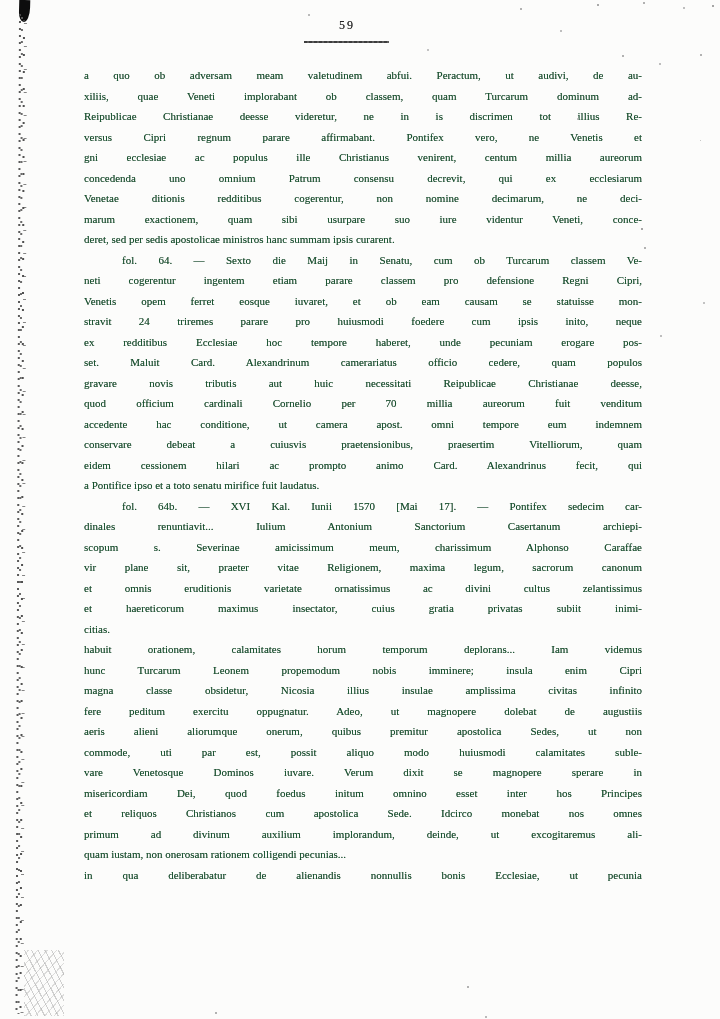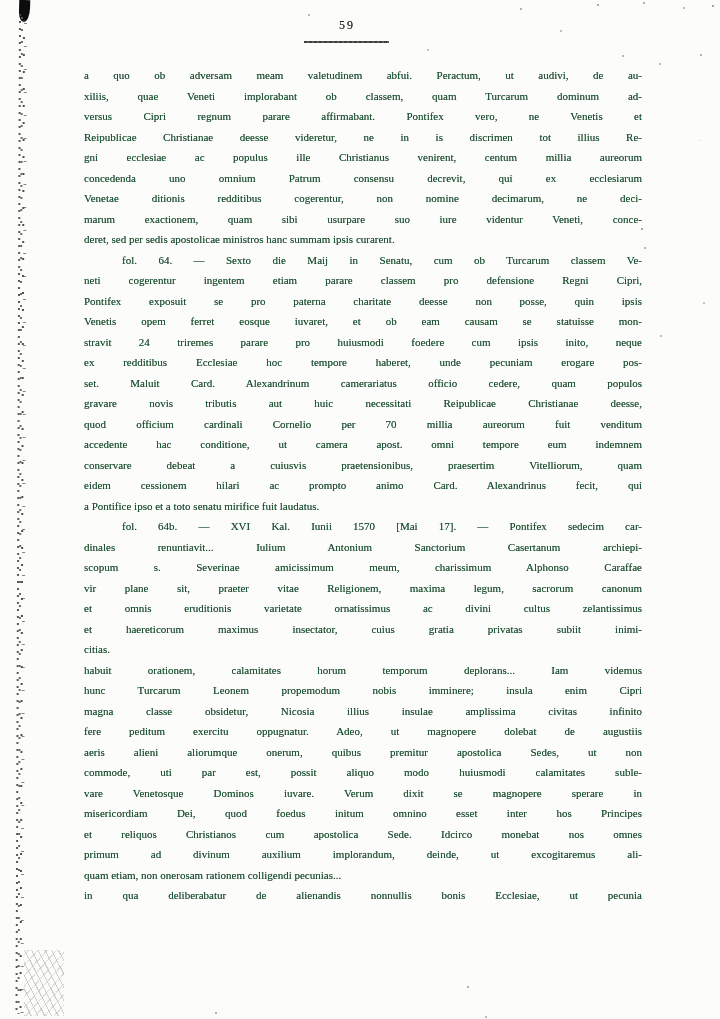--- a/index.html
+++ b/index.html
@@ -73,30 +73,29 @@
   <div class="binding-blob"></div>
   <div class="binding-edge"></div>
   <div class="binding-speckle-bottom"></div>
 
   <div class="page-number">59</div>
   <div class="page-number-rule"></div>
 
   <div class="text-block" id="text-block">
       <div class="line">a quo ob adversam meam valetudinem abfui. Peractum, ut audivi, de au-</div>
       <div class="line">xiliis, quae Veneti implorabant ob classem, quam Turcarum dominum ad-</div>
+      <div class="line">Reipublicae Christianae deesse videretur, ne in is discrimen tot illius Re-</div>
       <div class="line">versus Cipri regnum parare affirmabant. Pontifex vero, ne Venetis et</div>
-      <div class="line">Reipublicae Christianae deesse videretur, ne in is discrimen tot illius Re-</div>
       <div class="line">gni ecclesiae ac populus ille Christianus venirent, centum millia aureorum</div>
       <div class="line">concedenda uno omnium Patrum consensu decrevit, qui ex ecclesiarum</div>
       <div class="line">Venetae ditionis redditibus cogerentur, non nomine decimarum, ne deci-</div>
       <div class="line">marum exactionem, quam sibi usurpare suo iure videntur Veneti, conce-</div>
       <div class="line end">deret, sed per sedis apostolicae ministros hanc summam ipsis curarent.</div>
       <div class="line indent">fol. 64. — Sexto die Maij in Senatu, cum ob Turcarum classem Ve-</div>
       <div class="line">neti cogerentur ingentem etiam parare classem pro defensione Regni Cipri,</div>
-      <div class="line">Pontifex exposuit se pro paterna charitate deesse non posse, quin ipsis</div>
       <div class="line">Venetis opem ferret eosque iuvaret, et ob eam causam se statuisse mon-</div>
       <div class="line">stravit 24 triremes parare pro huiusmodi foedere cum ipsis inito, neque</div>
       <div class="line">ex redditibus Ecclesiae hoc tempore haberet, unde pecuniam erogare pos-</div>
       <div class="line">set. Maluit Card. Alexandrinum camerariatus officio cedere, quam populos</div>
       <div class="line">gravare novis tributis aut huic necessitati Reipublicae Christianae deesse,</div>
       <div class="line">quod officium cardinali Cornelio per 70 millia aureorum fuit venditum</div>
       <div class="line">accedente hac conditione, ut camera apost. omni tempore eum indemnem</div>
       <div class="line">conservare debeat a cuiusvis praetensionibus, praesertim Vitelliorum, quam</div>
       <div class="line">eidem cessionem hilari ac prompto animo Card. Alexandrinus fecit, qui</div>
       <div class="line end">a Pontifice ipso et a toto senatu mirifice fuit laudatus.</div>
@@ -110,21 +109,21 @@
       <div class="line">habuit orationem, calamitates horum temporum deplorans... Iam videmus</div>
       <div class="line">hunc Turcarum Leonem propemodum nobis imminere; insula enim Cipri</div>
       <div class="line">magna classe obsidetur, Nicosia illius insulae amplissima civitas infinito</div>
       <div class="line">fere peditum exercitu oppugnatur. Adeo, ut magnopere dolebat de augustiis</div>
       <div class="line">aeris alieni aliorumque onerum, quibus premitur apostolica Sedes, ut non</div>
       <div class="line">commode, uti par est, possit aliquo modo huiusmodi calamitates suble-</div>
       <div class="line">vare Venetosque Dominos iuvare. Verum dixit se magnopere sperare in</div>
       <div class="line">misericordiam Dei, quod foedus initum omnino esset inter hos Principes</div>
       <div class="line">et reliquos Christianos cum apostolica Sede.  Idcirco monebat nos omnes</div>
       <div class="line">primum ad divinum auxilium implorandum, deinde, ut excogitaremus ali-</div>
-      <div class="line end">quam etiam, non onerosam rationem colligendi pecunias...</div>
+      <div class="line end">quam iustam, non onerosam rationem colligendi pecunias...</div>
       <div class="line">in qua deliberabatur de alienandis nonnullis bonis Ecclesiae, ut pecunia</div>
     </div>
 
   <div id="specks">
       <div class="speck" style="left: 520px; top: 8px; width: 2px; height: 2px; background: rgb(154, 154, 154);"></div>
       <div class="speck" style="left: 597px; top: 4px; width: 2px; height: 2px; background: rgb(143, 143, 143);"></div>
       <div class="speck" style="left: 643px; top: 2px; width: 2px; height: 2px; background: rgb(153, 153, 153);"></div>
       <div class="speck" style="left: 683px; top: 7px; width: 2px; height: 2px; background: rgb(170, 170, 170);"></div>
       <div class="speck" style="left: 712px; top: 5px; width: 2px; height: 2px; background: rgb(136, 136, 136);"></div>
       <div class="speck" style="left: 560px; top: 30px; width: 2px; height: 2px; background: rgb(170, 170, 170);"></div>

